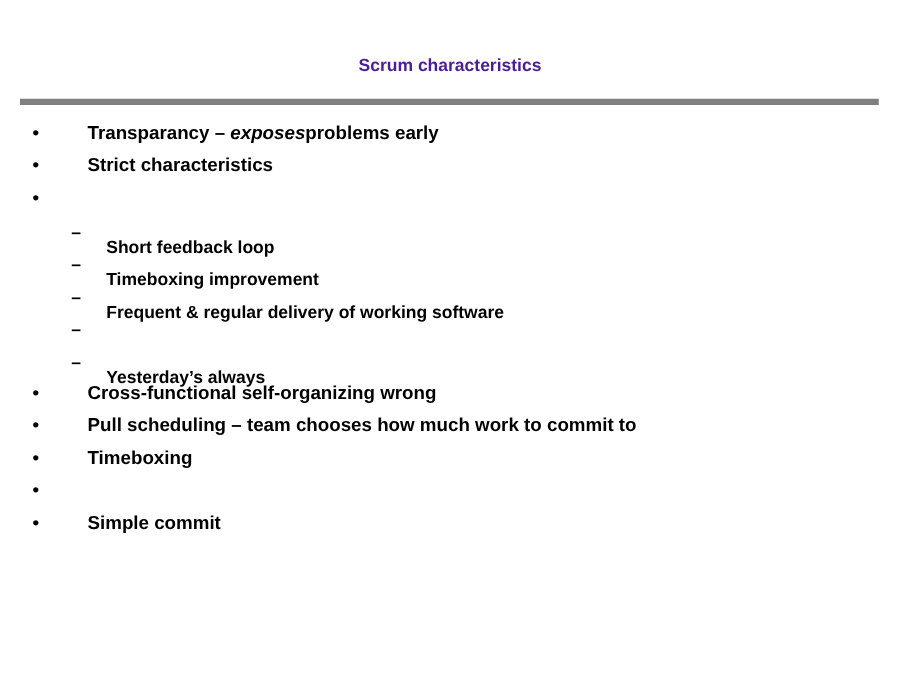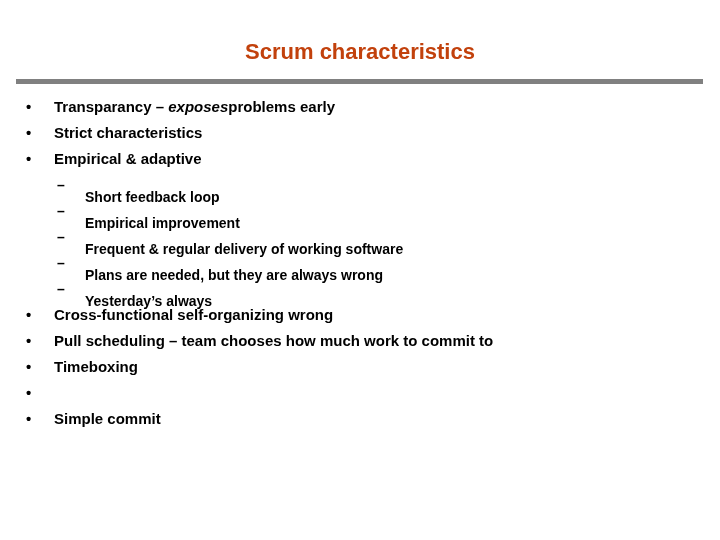--- a/index.html
+++ b/index.html
@@ -24,25 +24,25 @@
     background: #ffffff;
   }
 
   
   .slide-title {
     position: absolute;
     left: 16px;
     top: 38px;
     width: 688px;
     text-align: center;
-    font-size: 22px;
+    font-size: 14px;
     font-weight: bold;
     letter-spacing: 0px;
     line-height: 28px;
-    color: #c2410c;
+    color: #4c1d95;
     white-space: nowrap;
   }
 
   .title-rule {
     position: absolute;
     left: 16px;
     top: 79px;
     width: 687px;
     height: 5px;
     background: #808080;
@@ -70,21 +70,21 @@
     left: 26px;
     top: 0;
     width: 12px;
     font-size: 15px;
     font-weight: bold;
     line-height: 26px;
     text-align: left;
   }
   .bullet-row.level-1 .bullet-text {
     position: absolute;
-    left: 54px;
+    left: 70px;
     top: 0;
     line-height: 26px;
   }
 
   .bullet-row.level-2 {
     height: 26px;
     font-size: 14px;
   }
   .bullet-row.level-2 .marker {
     position: absolute;
@@ -130,37 +130,35 @@
       <div class="bullet-row level-1">
         <span class="marker">•</span>
         <span class="bullet-text"><span>Transparancy – </span><span class="em-run">exposes</span><span>problems early</span></span>
       </div>
       <div class="bullet-row level-1">
         <span class="marker">•</span>
         <span class="bullet-text">Strict characteristics</span>
       </div>
       <div class="bullet-row level-1">
         <span class="marker">•</span>
-        <span class="bullet-text">Empirical &amp; adaptive</span>
       </div>
       <div class="bullet-row level-2">
         <span class="marker">–</span>
         <span class="bullet-text">Short feedback loop</span>
       </div>
       <div class="bullet-row level-2">
         <span class="marker">–</span>
-        <span class="bullet-text">Empirical improvement</span>
+        <span class="bullet-text">Timeboxing improvement</span>
       </div>
       <div class="bullet-row level-2">
         <span class="marker">–</span>
         <span class="bullet-text">Frequent &amp; regular delivery of working software</span>
       </div>
       <div class="bullet-row level-2">
         <span class="marker">–</span>
-        <span class="bullet-text">Plans are needed, but they are always wrong</span>
       </div>
       <div class="bullet-row level-2">
         <span class="marker">–</span>
         <span class="bullet-text">Yesterday’s always</span>
       </div>
       <div class="bullet-row level-1">
         <span class="marker">•</span>
         <span class="bullet-text">Cross-functional self-organizing wrong</span>
       </div>
       <div class="bullet-row level-1">

